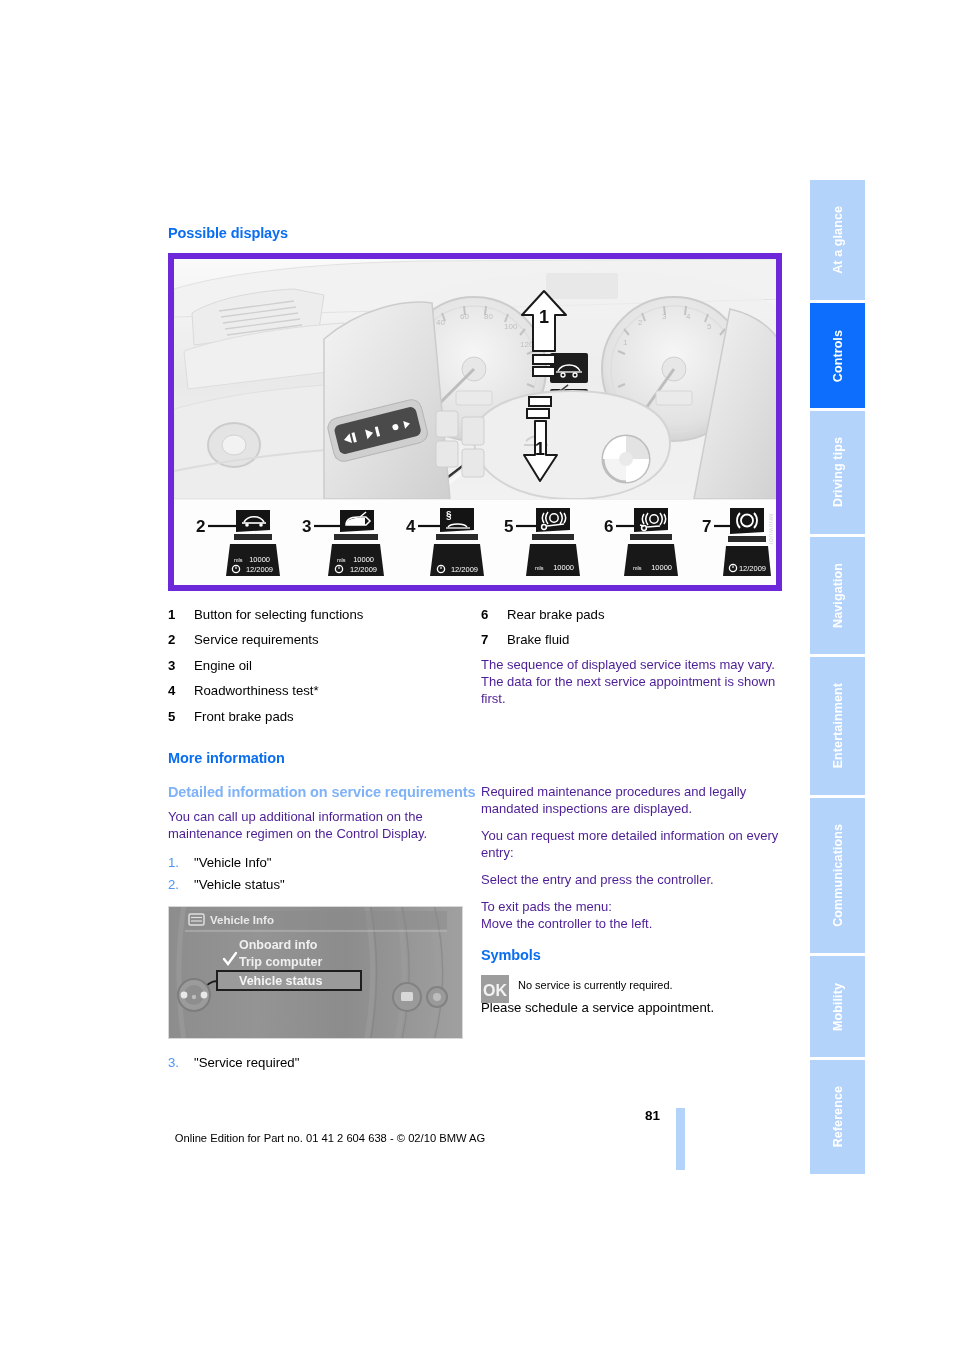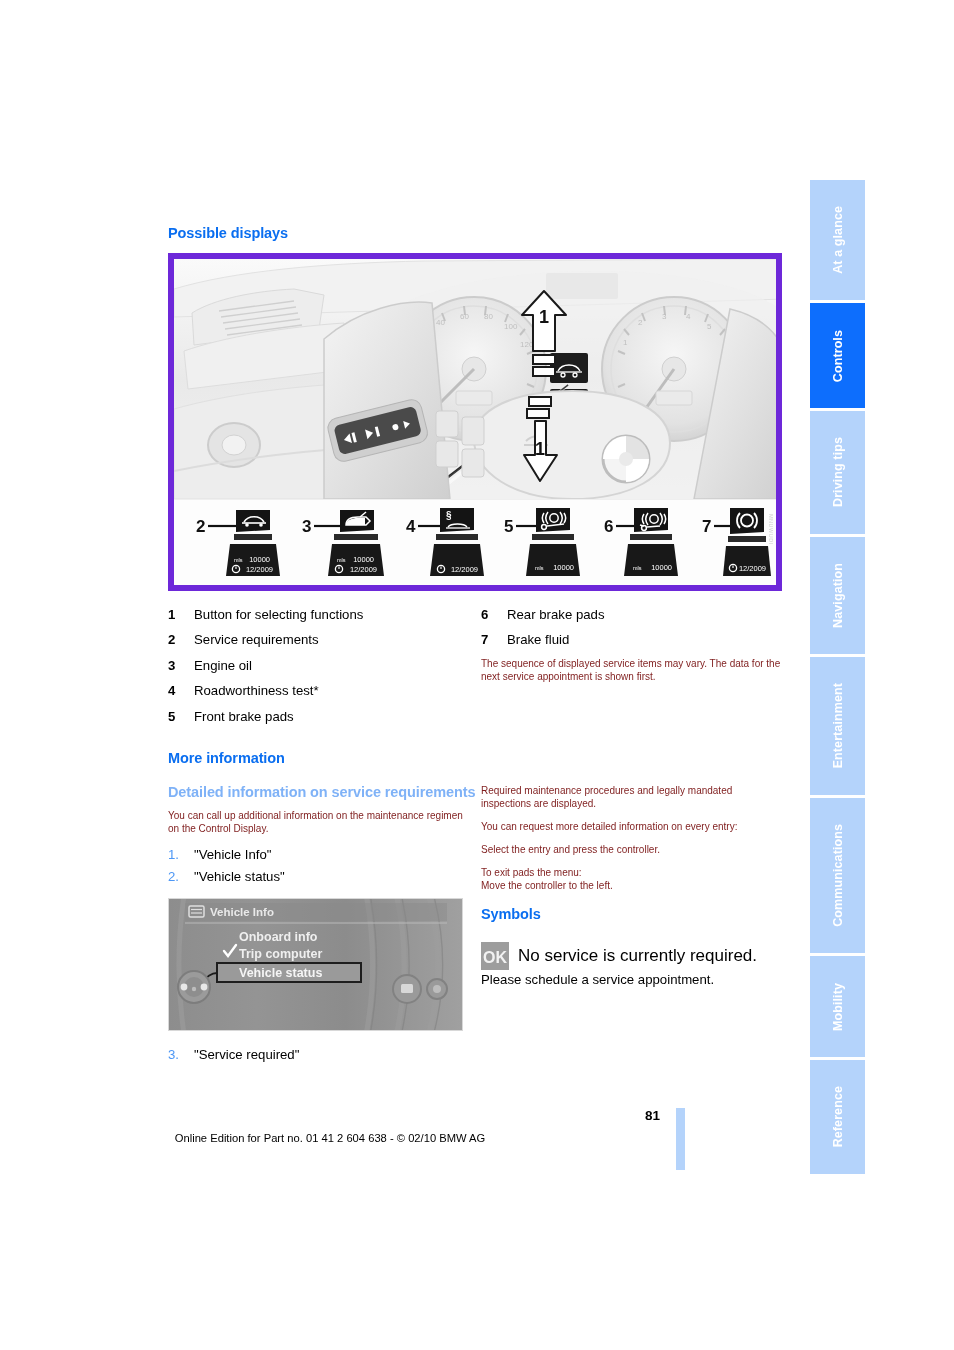--- a/index.html
+++ b/index.html
@@ -121,22 +121,22 @@
     margin-bottom: 5px;
   }
   .legend-num {
     width: 26px;
     font-weight: bold;
     flex: 0 0 26px;
   }
   .legend-text { flex: 1; }
 
   p.body {
-    font-size: 10px;
-    color: #7f1d1d;
+    font-size: 13px;
+    color: #4c1d95;
     line-height: 1.30;
     margin: 0 0 10px 0;
   }
 
   
   .step {
     display: flex;
     font-size: 13.2px;
     line-height: 1.45;
     margin-bottom: 3px;
@@ -176,21 +176,21 @@
   }
   .sym-box {
     width: 28px;
     height: 20px;
     flex: 0 0 28px;
     margin-right: 9px;
     position: relative;
   }
   .sym-box svg { display: block; }
   .sym-text {
-    font-size: 17px;
+    font-size: 11px;
     line-height: 1.30;
     color: #000;
     padding-top: 3px;
   }
   .sym-extra {
     font-size: 13.2px;
     line-height: 1.30;
     color: #000;
     margin: 0 0 6px 0;
   }
@@ -660,21 +660,21 @@
       </div>
     </div>
 
     <div class="lower-col right">
       <p class="body">Required maintenance procedures and legally mandated inspections are displayed.</p>
       <p class="body">You can request more detailed information on every entry:</p>
       <p class="body">Select the entry and press the controller.</p>
       <p class="body" style="white-space:pre-line">To exit pads the menu:
 Move the controller to the left.</p>
 
-      <h2 class="section-head" style="margin:14px 0 20px 0">Symbols</h2>
+      <h2 class="section-head" style="margin:14px 0 12px 0">Symbols</h2>
 
       <div class="sym-row">
         <span class="sym-box">
           <svg width="28" height="28" viewBox="0 0 28 28" xmlns="http://www.w3.org/2000/svg">
             <rect x="0" y="0" width="28" height="28" fill="#9d9d9d"></rect>
             <text x="14" y="21" text-anchor="middle" font-family="Liberation Sans, sans-serif" font-size="16" font-weight="bold" fill="#f2f2f2">OK</text>
           </svg>
         </span>
         <span class="sym-text">No service is currently required.</span>
       </div>

